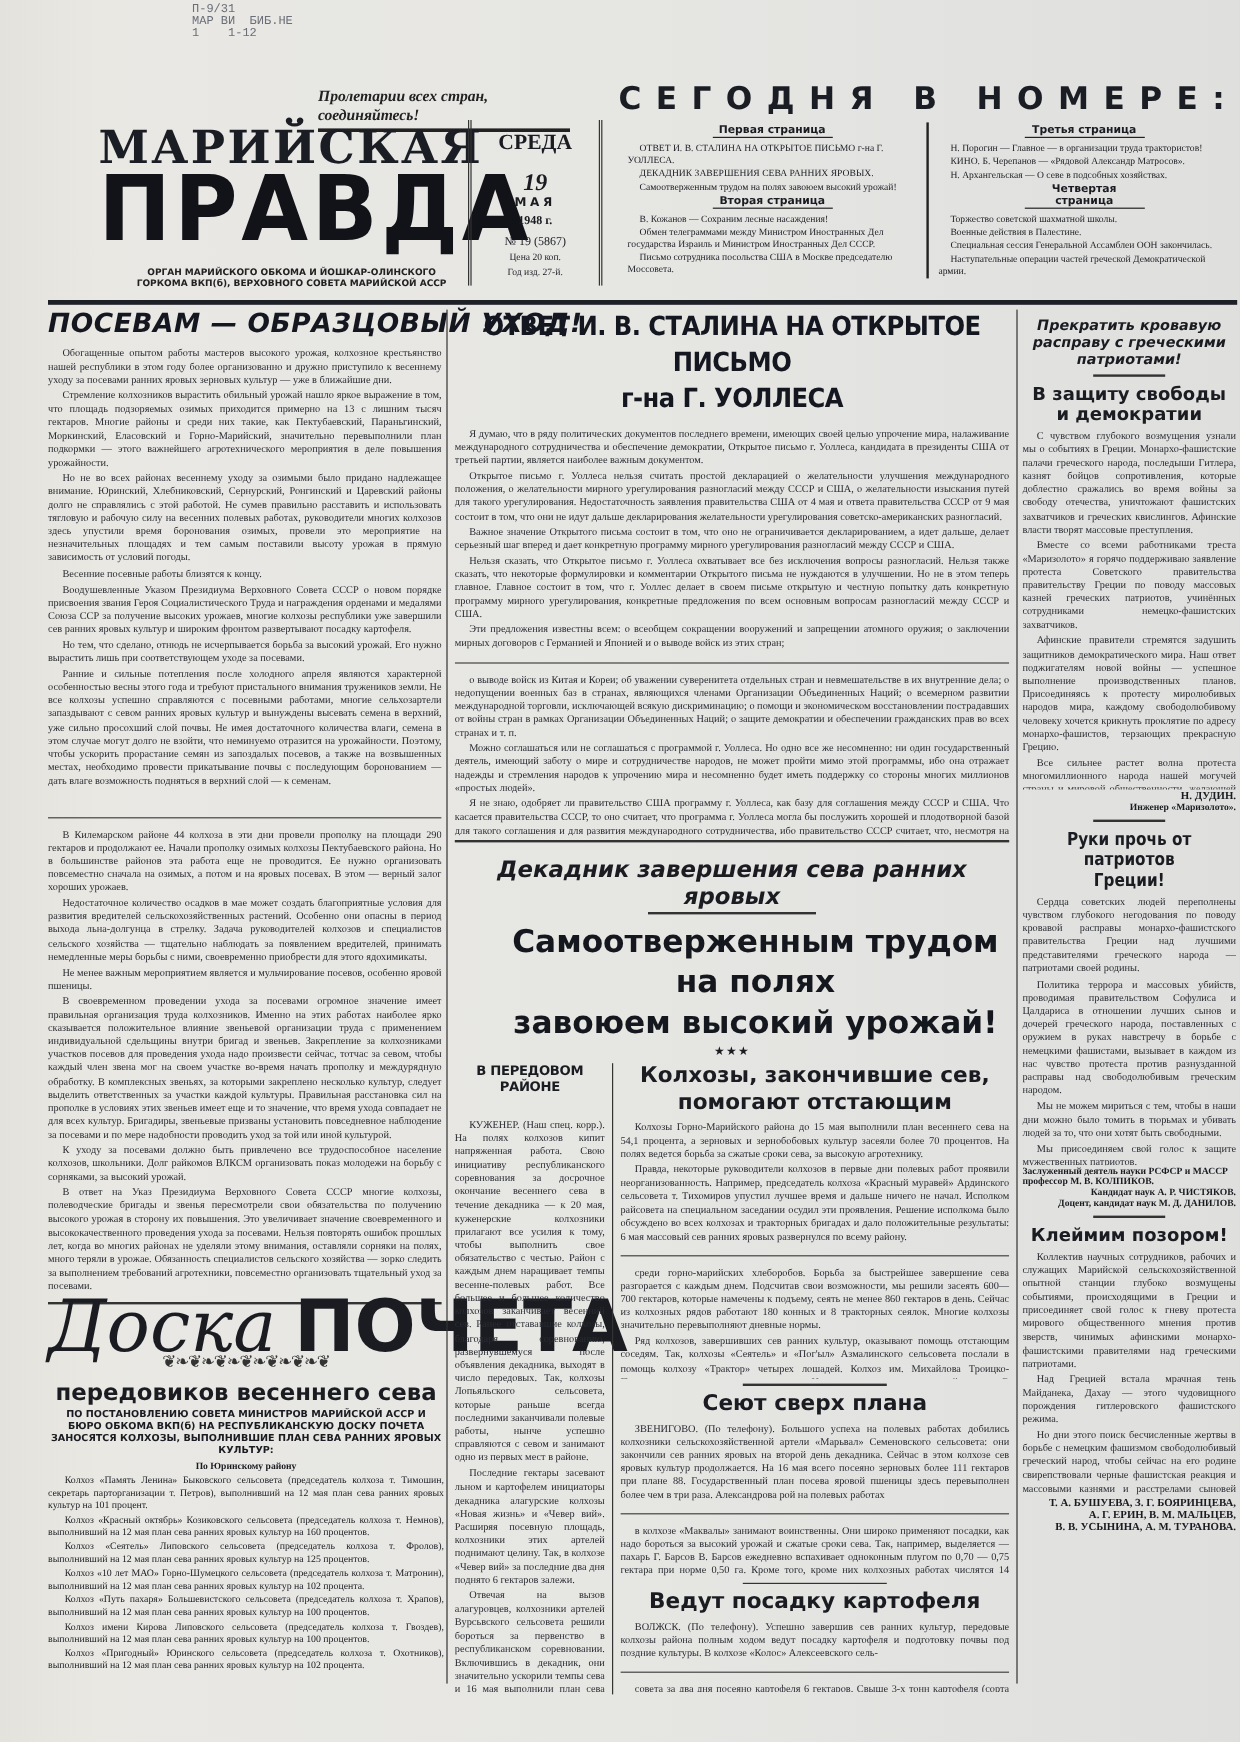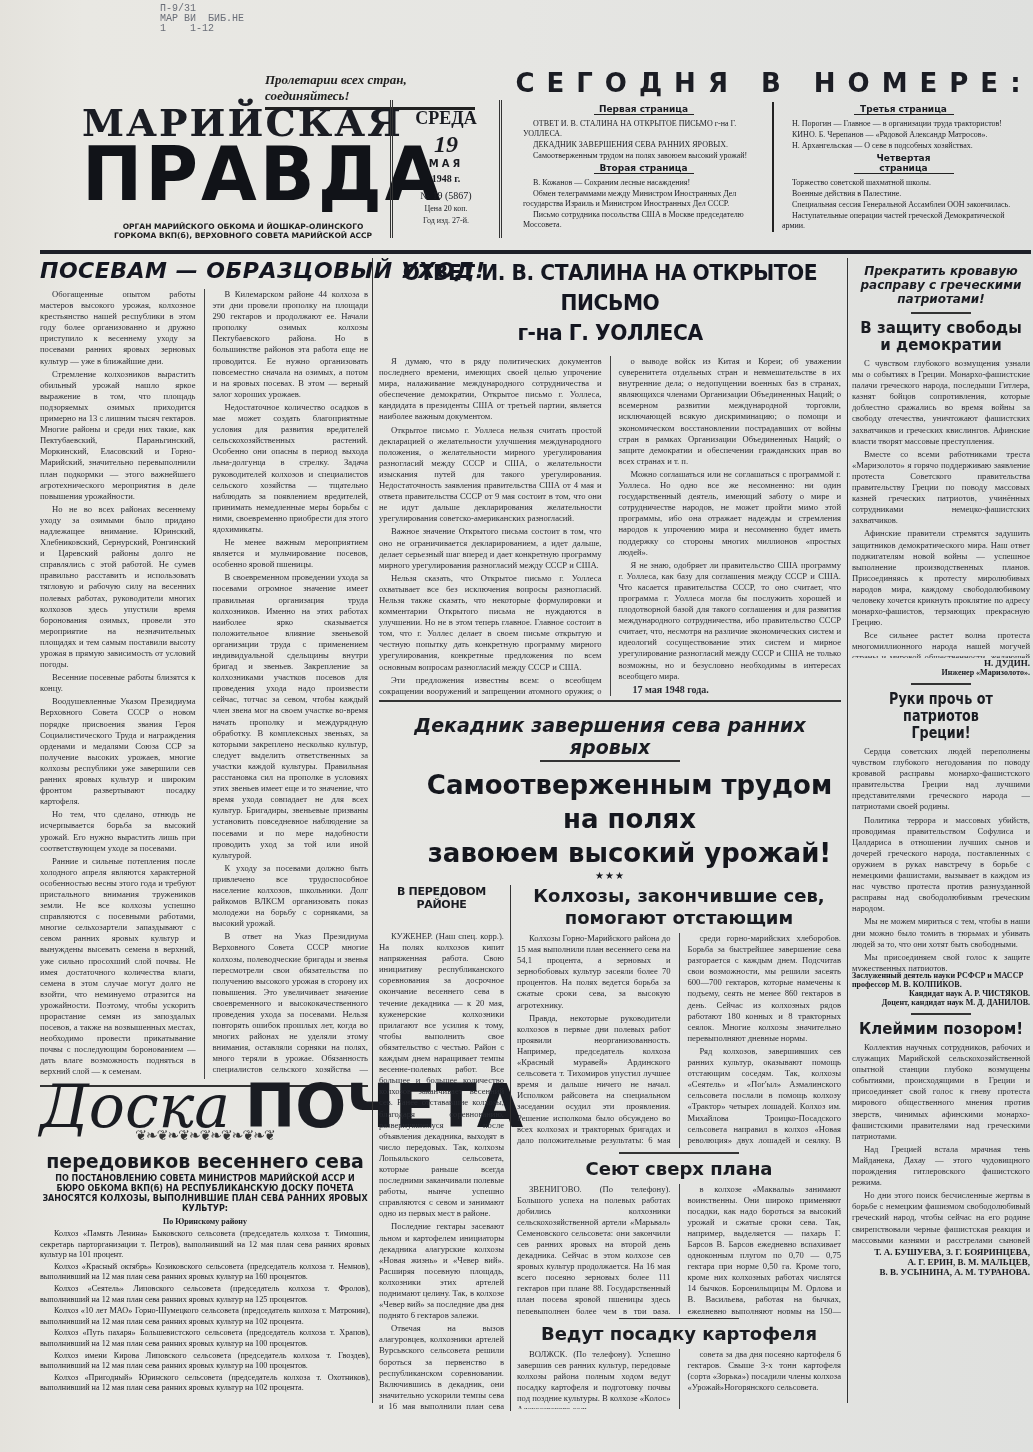--- a/index.html
+++ b/index.html
@@ -35,21 +35,21 @@
   .masthead-sub {
     position: absolute; left: 108px; top: 222px; width: 270px; text-align: center;
     font-family: "DejaVu Sans", sans-serif; font-weight: bold; font-size: 7.5px; line-height: 9px;
     color: #222;
   }
   .datebox {
     position: absolute; left: 390px; top: 100px; width: 112px; height: 138px;
     border-left: 3px double #333; border-right: 3px double #333; text-align: center; padding-top: 8px;
   }
   .datebox .day { font-size: 18px; font-weight: bold; }
-  .datebox .num { font-size: 24px; font-style: italic; font-weight: bold; margin-top: 2px; }
+  .datebox .num { font-size: 20px; font-style: italic; font-weight: bold; margin-top: 12px; }
   .datebox .month { font-family: "DejaVu Sans", sans-serif; font-size: 10px; font-weight: bold; letter-spacing: 3px; }
   .datebox .year { font-size: 10px; font-weight: bold; margin-top: 4px; }
   .datebox .issue { font-size: 10px; margin-top: 6px; }
   .datebox .price, .datebox .pubyear { font-size: 8px; margin-top: 3px; }
 
   .today {
     position: absolute; left: 515px; top: 60px; width: 518px; height: 190px;
   }
   .today-title {
     font-family: "DejaVu Sans", sans-serif; font-weight: bold; font-size: 26px; letter-spacing: 12px;
@@ -72,21 +72,21 @@
 
   .head-italic {
     font-family: "DejaVu Sans", sans-serif; font-weight: bold; font-style: italic;
     font-size: 22px; letter-spacing: 0.5px; white-space: nowrap; color: #141620;
   }
   .head-stalin {
     font-family: "DejaVu Sans", sans-serif; font-weight: bold; font-size: 22px; line-height: 30px;
     text-align: center; letter-spacing: -0.5px; transform: scaleX(0.92); color: #141620;
   }
   .body-text {
-    font-size: 8.6px; line-height: 11.1px; text-align: justify; color: #2a2c33;
+    font-size: 8.6px; line-height: 11.1px; text-align: justify; color: #2a2c33; flex-direction: column;
   }
   .body-text p { text-indent: 12px; margin-bottom: 2px; }
   .two-col { display: flex; gap: 8px; }
   .two-col > div { flex: 1; }
   .two-col .divider { flex: 0 0 1px; background: #444; }
 
   .rubric {
     font-family: "DejaVu Sans", sans-serif; font-style: italic; font-weight: bold; font-size: 19px;
     text-align: center; margin-top: 12px;
   }

